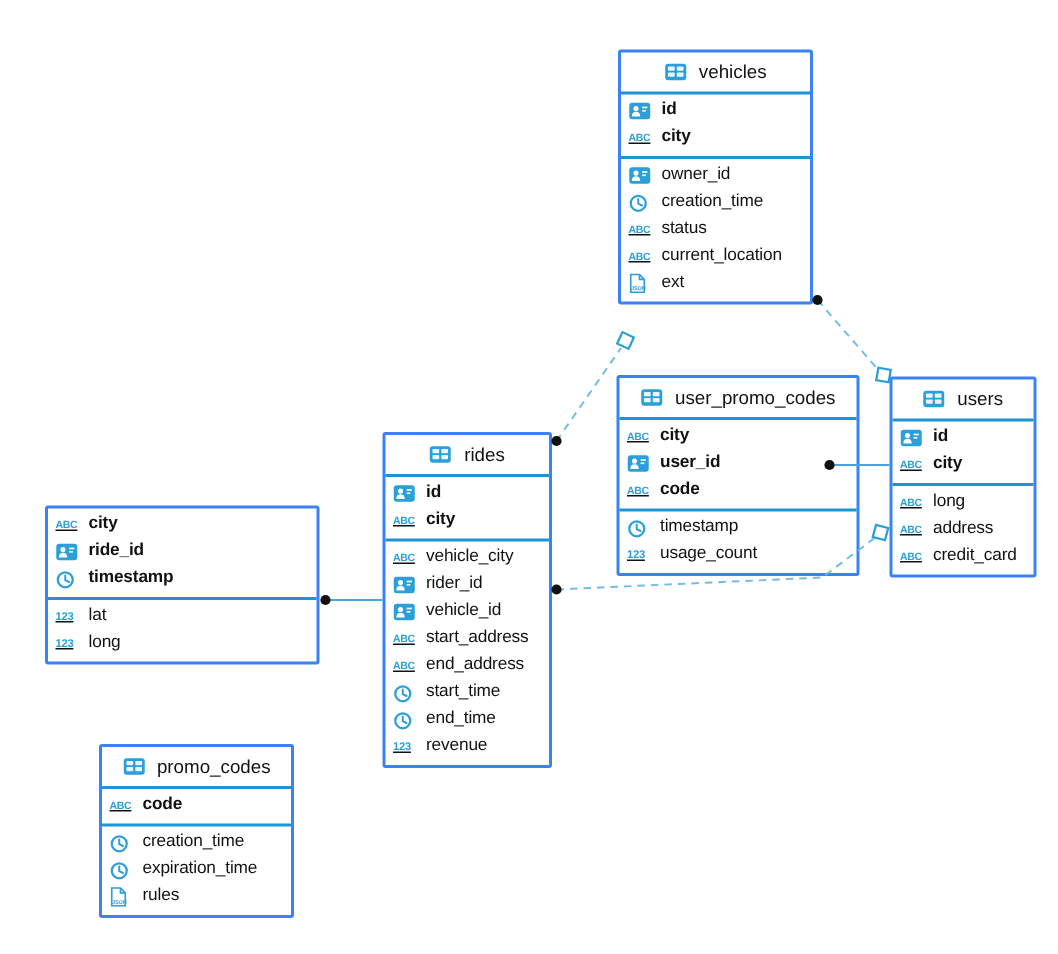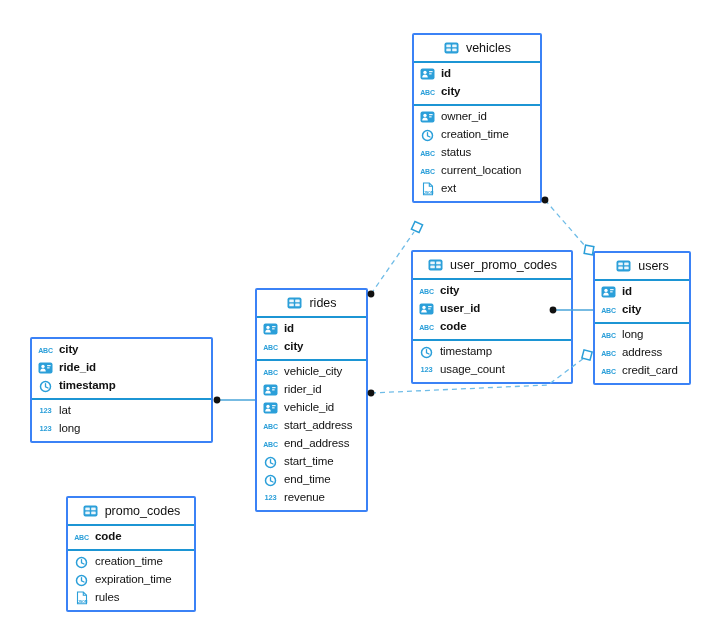--- a/index.html
+++ b/index.html
@@ -18,22 +18,23 @@
     border-bottom:2px solid #1c95d4;font-size:12.5px;color:#111;white-space:nowrap;
   }
   .section{padding:2px 0 3px 0;}
   .section.keys{border-bottom:2px solid #1c95d4;}
   .row{
     height:18px;display:flex;align-items:center;gap:5px;padding:0 5px;
     font-size:11.5px;letter-spacing:-0.1px;color:#111;white-space:nowrap;
   }
   .row.pk{font-weight:700;}
   .icon-cell{
-    width:17px;min-width:17px;display:flex;align-items:center;justify-content:center;
+    width:17px;min-width:17px;display:flex;align-items:center;justify-content:flex-start;
     line-height:0;
+    text-decoration:underline;
   }
   .type-text{font-size:7px;font-weight:700;color:#2b9fd9;letter-spacing:-0.2px;line-height:1;}
   .flabel{line-height:1;}
 </style>
 </head>
 <body>
 
 <div id="canvas">
   <div id="tables-layer">
       <div class="table-box" style="left: 412px; top: 33px; width: 130px;">

